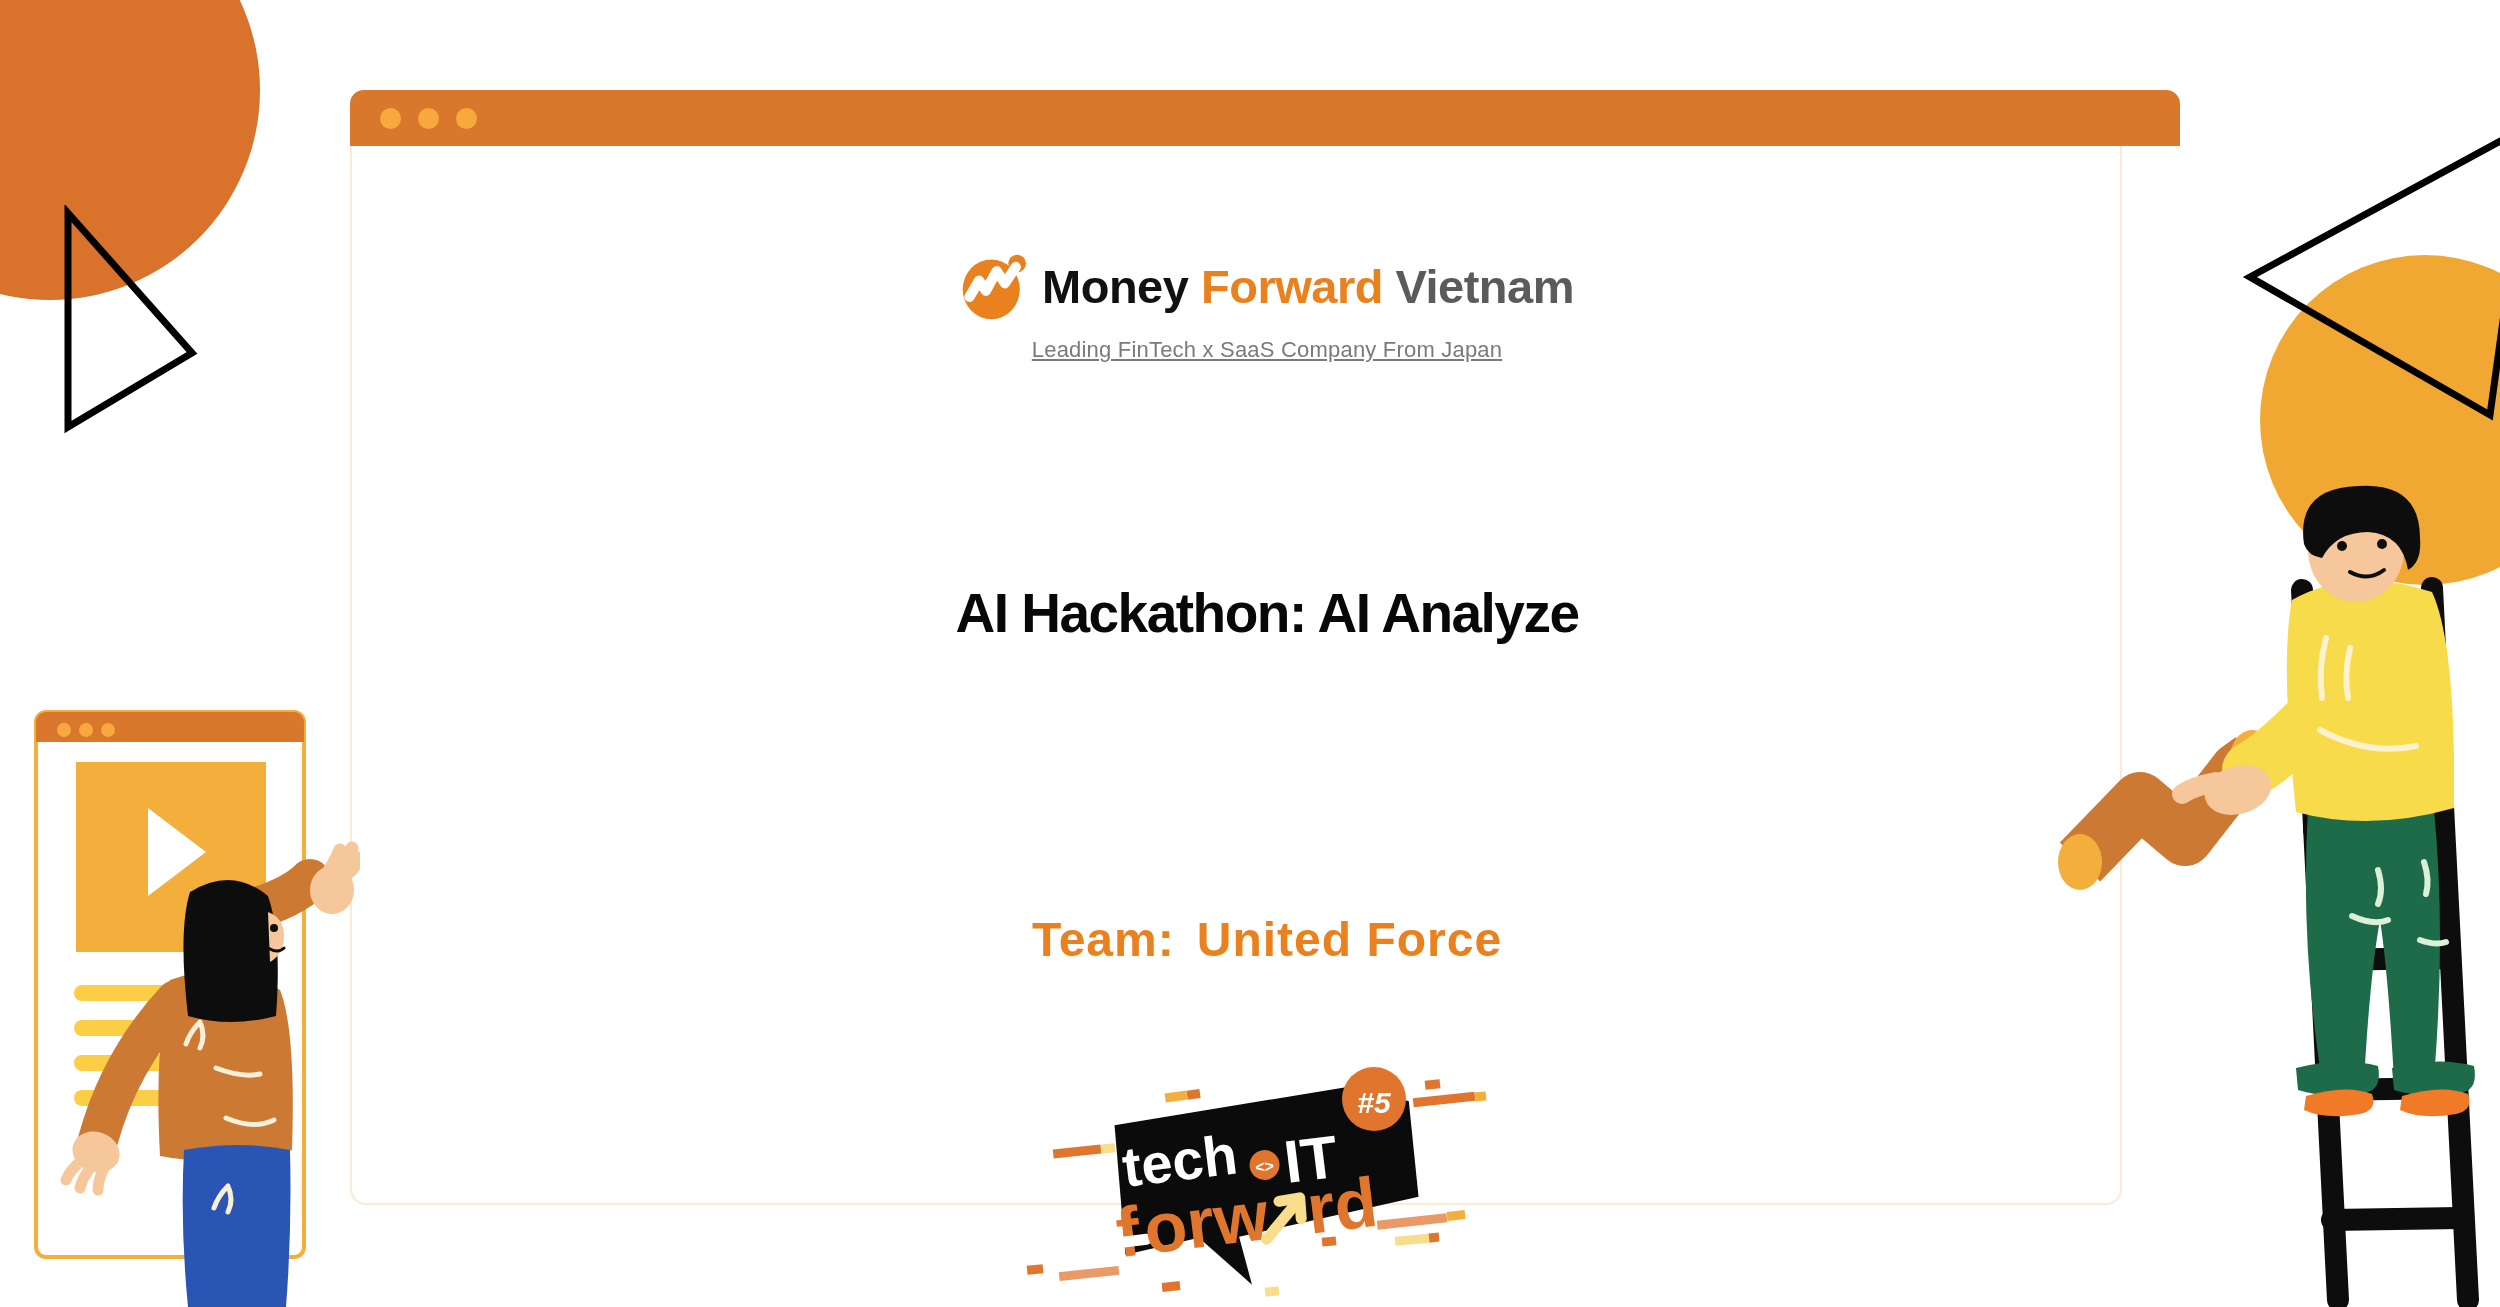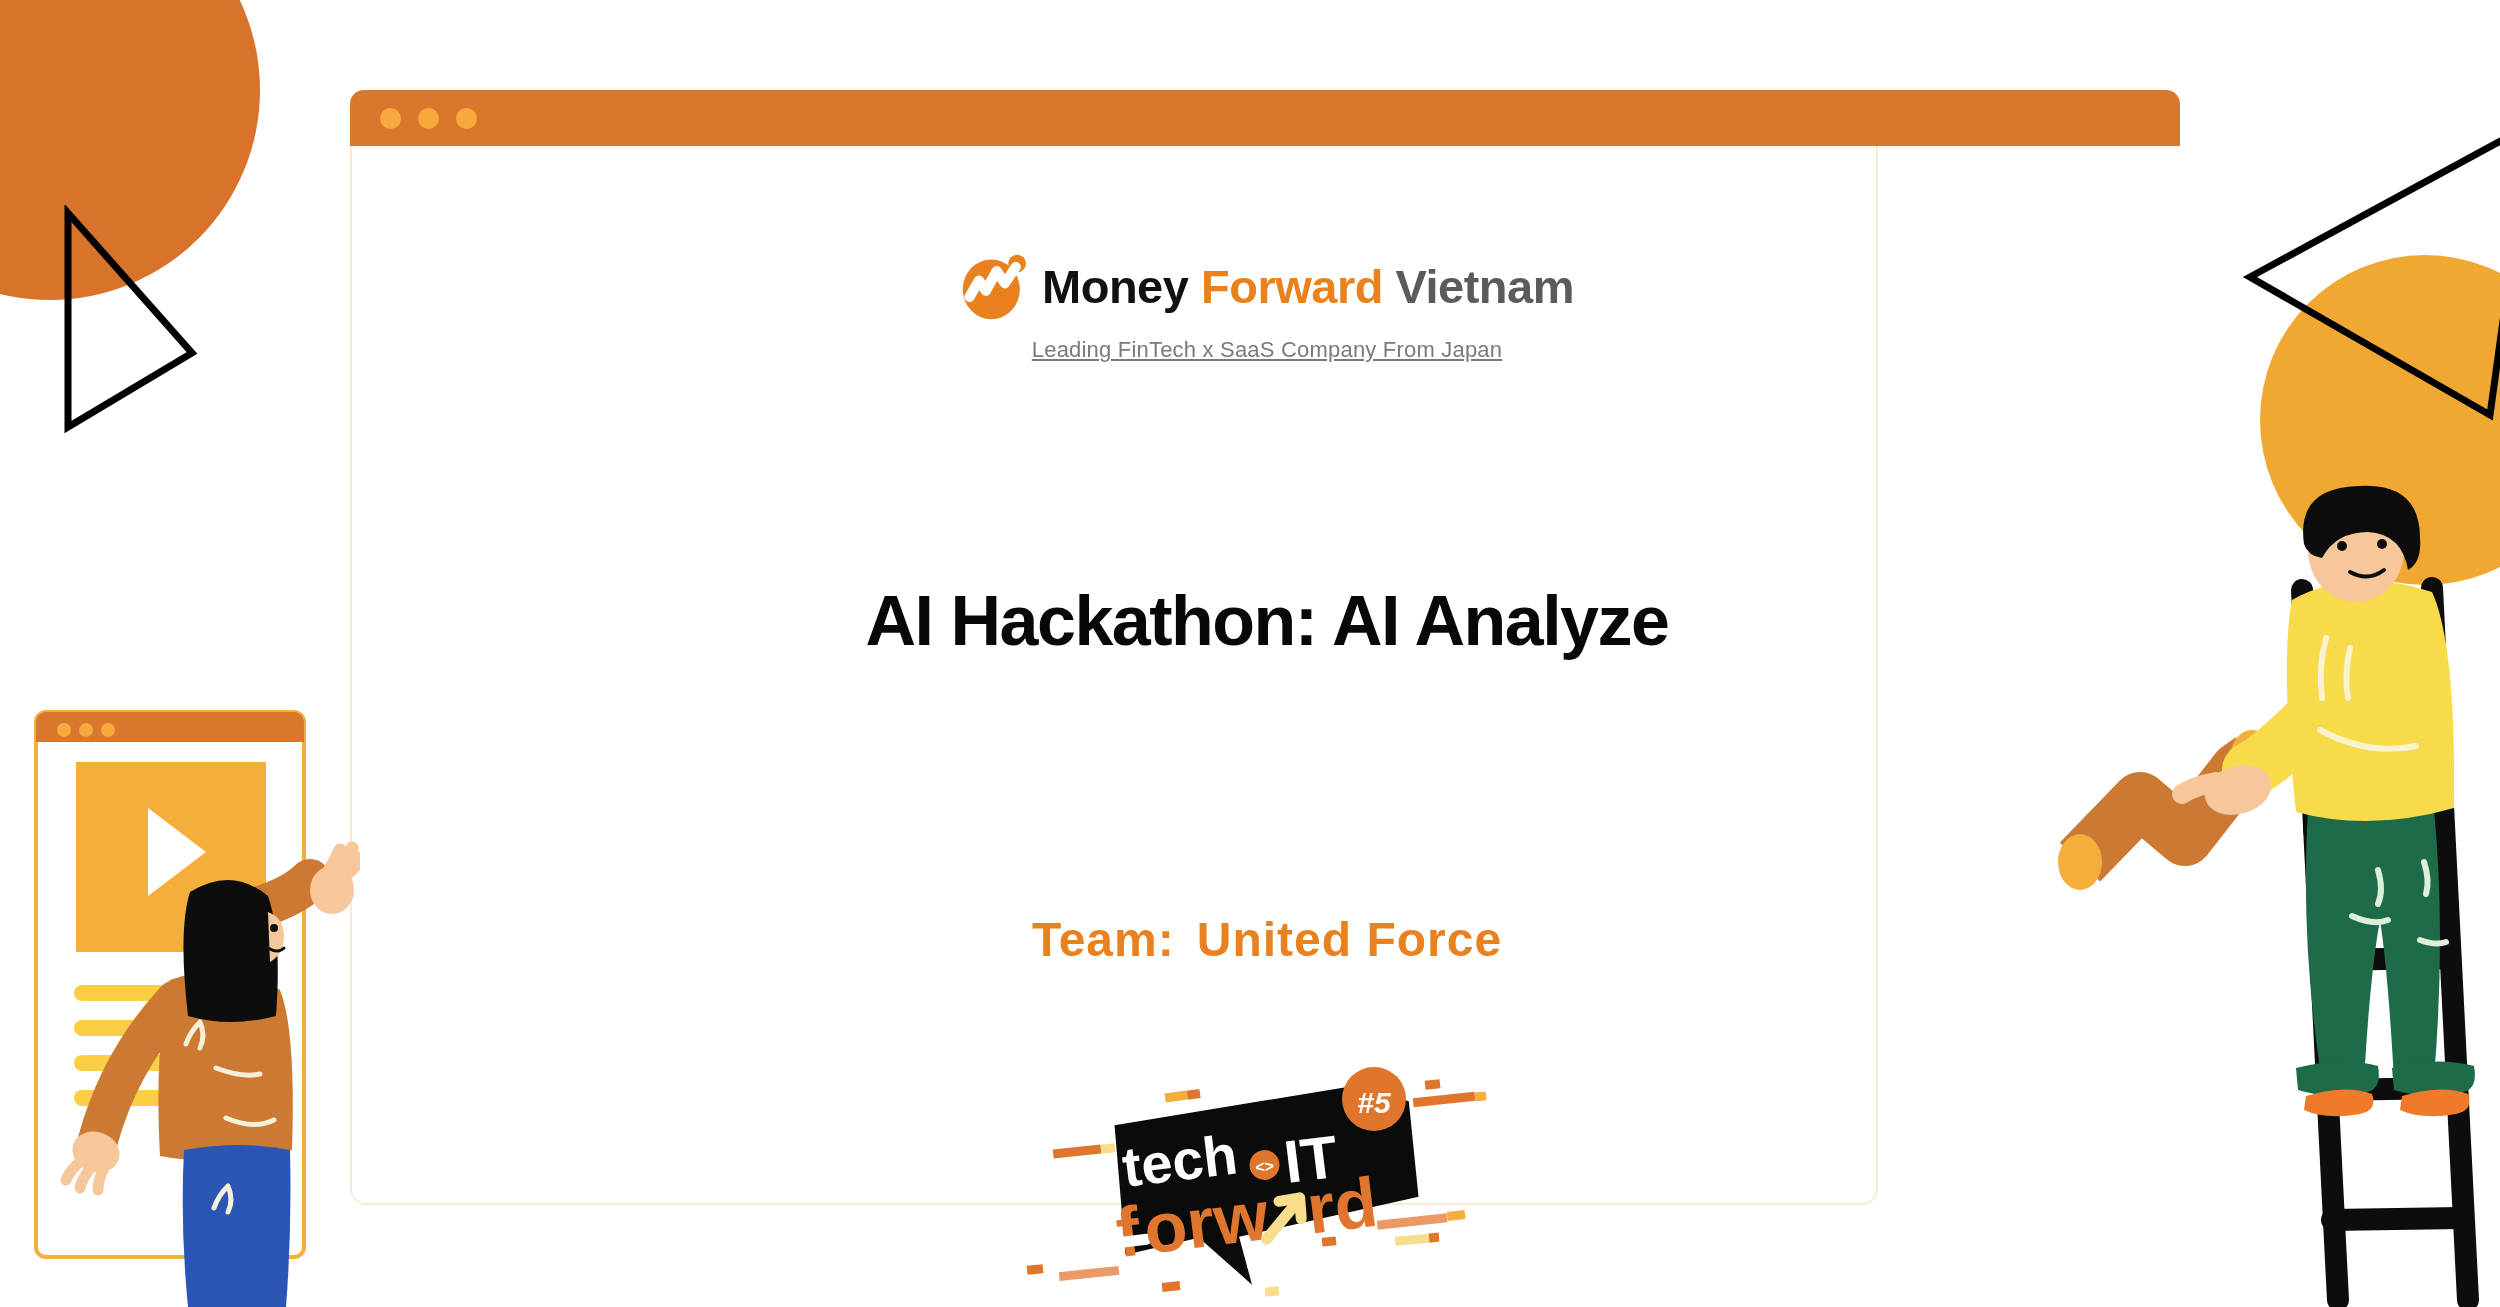--- a/index.html
+++ b/index.html
@@ -51,21 +51,21 @@
     right: -40px;
     top: 115px;
   }
   #deco-triangle-right svg { display: block; }
 
   
   #browser-card {
     position: absolute;
     left: 350px;
     top: 90px;
-    width: 1528px;
+    width: 1772px;
     height: 1115px;
     background: #ffffff;
     border: 2px solid #FBEAD4;
     border-radius: 16px;
     box-sizing: border-box;
   }
   #browser-titlebar {
     position: absolute;
     left: -2px;
     top: -2px;
@@ -119,21 +119,21 @@
     text-decoration: underline;
   }
 
   
   #main-title {
     position: absolute;
     top: 490px;
     left: 60px;
     width: 1710px;
     text-align: center;
-    font-size: 70px;
+    font-size: 55px;
     font-weight: 700;
     line-height: 1.13;
     color: #080808;
     letter-spacing: -1.5px;
   }
 
   
   #team-line {
     position: absolute;
     top: 820px;

